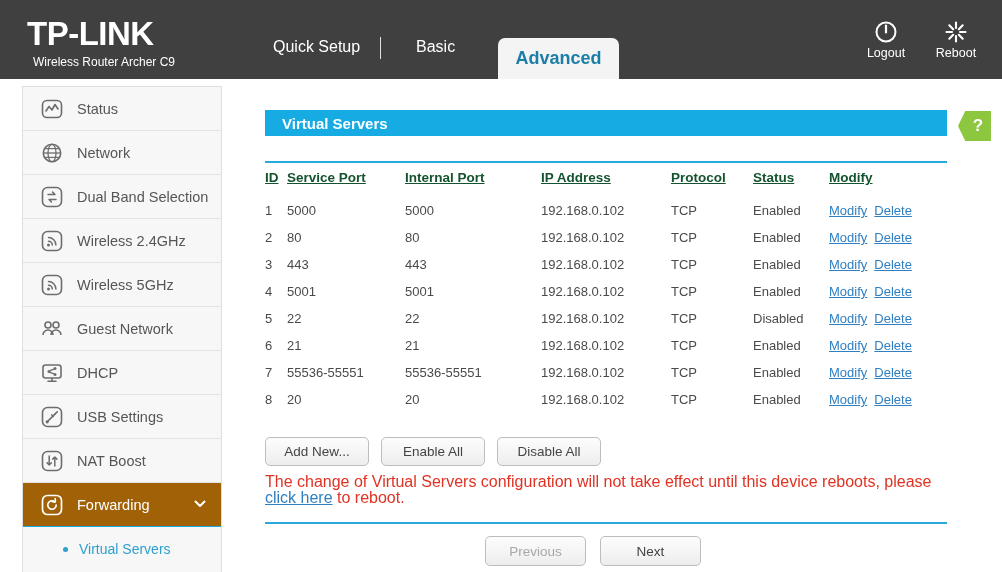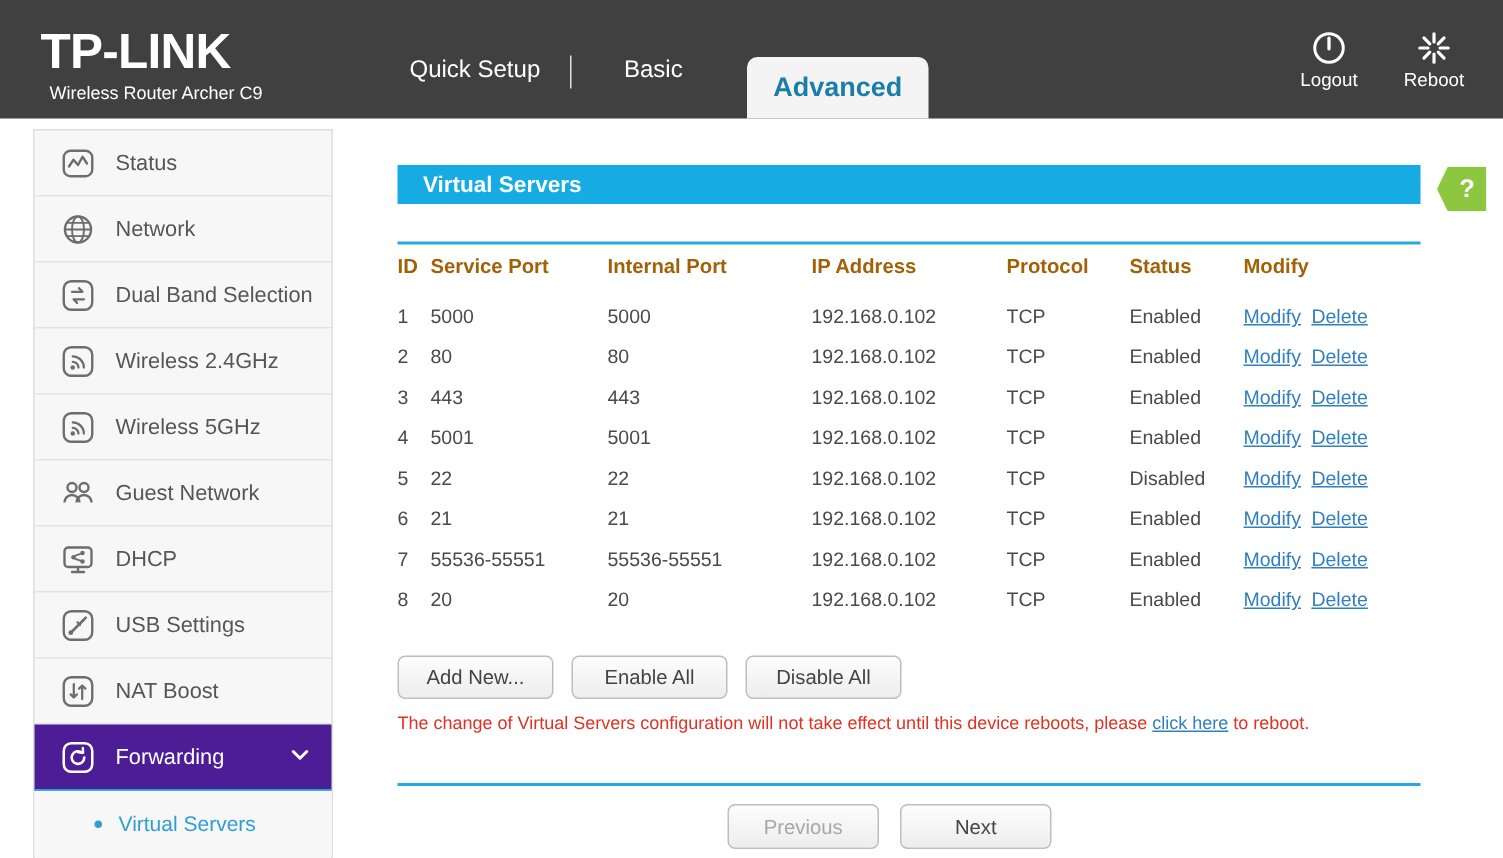--- a/index.html
+++ b/index.html
@@ -66,21 +66,21 @@
     position: relative; height: 44px;
     display: flex; align-items: center;
     padding-left: 16px;
     border-bottom: 1px solid #e3e3e3;
     color: #565656; font-size: 14.5px;
     cursor: pointer;
   }
   .side-item .ico { width: 26px; height: 26px; flex: 0 0 26px; margin-right: 12px; }
   .side-item .ico svg { display: block; }
   .side-item.active {
-    background: #4c1d95; color: #ffffff; border-bottom-color: #16ace3;
+    background: #a16207; color: #ffffff; border-bottom-color: #16ace3;
   }
   .side-item .chev { position: absolute; right: 14px; top: 50%; transform: translateY(-50%); }
   .side-sub {
     height: 44px; display: flex; align-items: center;
     padding-left: 40px; background: #f7f7f7;
     color: #2f9fd0; font-size: 14px; cursor: pointer;
   }
   .side-sub .bullet {
     width: 5px; height: 5px; border-radius: 50%;
     background: #2f9fd0; margin-right: 11px; flex: 0 0 5px;
@@ -106,22 +106,22 @@
     cursor: pointer;
   }
   .rule {
     position: absolute; left: 42px; width: 682px; height: 2px; background: #29a8dd;
   }
   .rule.r-top { top: 75px; }
   .rule.r-bottom { top: 436px; }
 
   table.vs { position: absolute; left: 42px; top: 84px; width: 682px; border-collapse: collapse; }
   table.vs th {
-    text-align: left; font-size: 13.5px; font-weight: bold; color: #a16207;
-    padding: 0 0 12px 0; white-space: nowrap;
+    text-align: left; font-size: 13.5px; font-weight: bold; color: #14532d;
+    padding: 0 0 12px 0; white-space: nowrap; text-decoration: underline;
   }
   table.vs td {
     text-align: left; font-size: 13px; color: #4a4a4a;
     padding: 6px 0; white-space: nowrap;
   }
   .c-id  { width: 22px; }
   .c-sp  { width: 118px; }
   .c-ip  { width: 136px; }
   .c-ipa { width: 130px; }
   .c-pr  { width: 82px; }
@@ -136,21 +136,21 @@
     background: linear-gradient(#fdfdfd, #ededed);
     border: 1px solid #bdbdbd; border-radius: 5px;
     color: #444444; font-size: 13.5px;
     font-family: "Liberation Sans", sans-serif;
     display: flex; align-items: center; justify-content: center;
     cursor: pointer;
   }
   .btn.disabled { color: #a8a8a8; }
   .warn {
     position: absolute; left: 42px; top: 388px; width: 672px;
-    color: #e03223; font-size: 12px; line-height: 16px;
+    color: #e03223; font-size: 16px; line-height: 16px;
   }
   .warn a { color: #2f7fc1; text-decoration: underline; cursor: pointer; }
 
   .pager { position: absolute; left: 0; top: 450px; width: 740px; display: flex; justify-content: center; gap: 14px; }
   .pager .btn { min-width: 101px; height: 30px; }
 </style>
 </head>
 <body>
 
 <div class="page">

